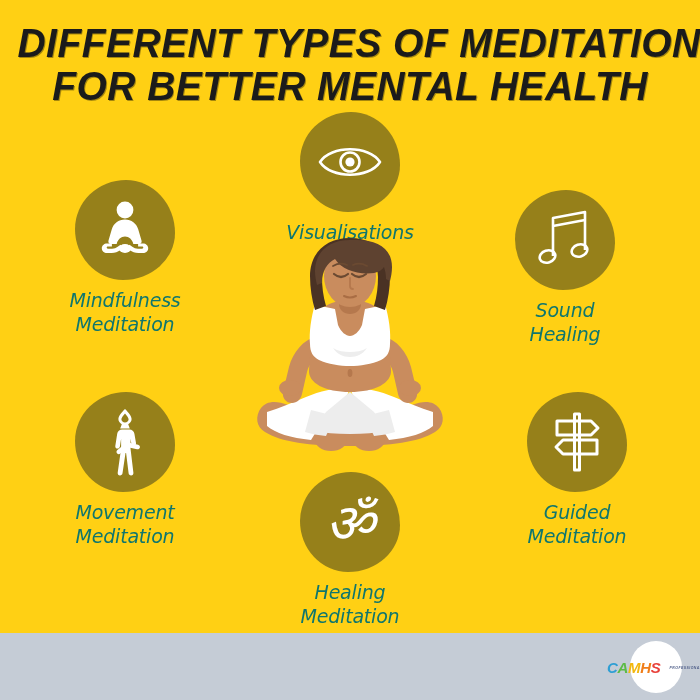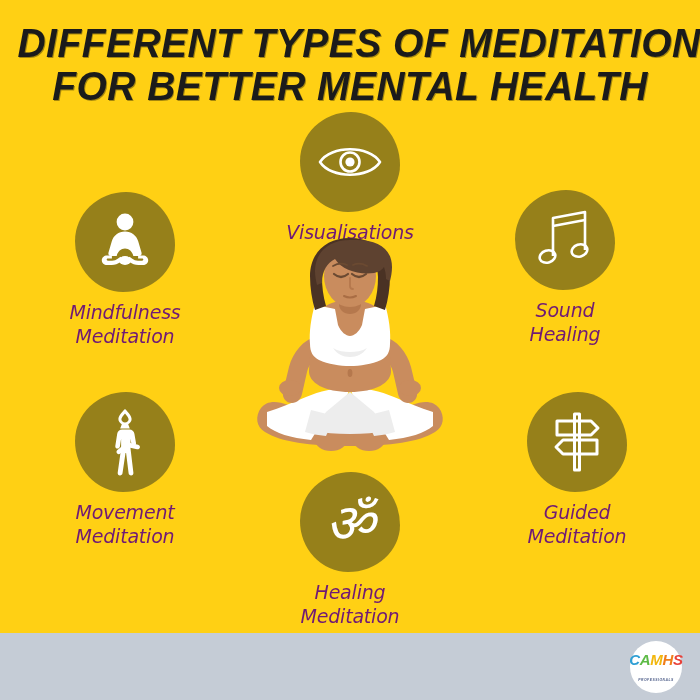--- a/index.html
+++ b/index.html
@@ -58,28 +58,28 @@
     border-radius: 51% 49% 52% 48% / 49% 53% 47% 51%;
     display: flex;
     align-items: center;
     justify-content: center;
   }
   .badge svg { display: block; }
   .node-label {
     margin-top: 9px;
     font-size: 19px;
     line-height: 1.25;
-    color: #701a75;
+    color: #0f766e;
     font-family: "DejaVu Sans", "Liberation Sans", sans-serif;
     letter-spacing: -0.2px;
     white-space: pre-line;
   }
 
   
-  #node-mindfulness { left: 35px;  top: 192px; }
+  #node-mindfulness { left: 35px;  top: 180px; }
   #node-visualisations { left: 260px; top: 112px; }
   #node-sound     { left: 475px; top: 190px; }
   #node-movement  { left: 35px;  top: 392px; }
   #node-mantra    { left: 260px; top: 472px; }
   #node-guided    { left: 487px; top: 392px; }
 
   
   #center-figure {
     position: absolute;
     left: 245px;
@@ -99,21 +99,21 @@
   }
   #brand-logo {
     position: absolute;
     right: 18px;
     top: 8px;
     width: 52px;
     height: 52px;
     border-radius: 50%;
     background: #ffffff;
     display: flex;
-    flex-direction: column;
+    flex-direction: row;
     align-items: center;
     justify-content: center;
     gap: 9px;
   }
   .brand-word {
     font-family: "Liberation Sans", sans-serif;
     font-weight: bold;
     font-size: 15px;
     letter-spacing: -0.3px;
     line-height: 1;

